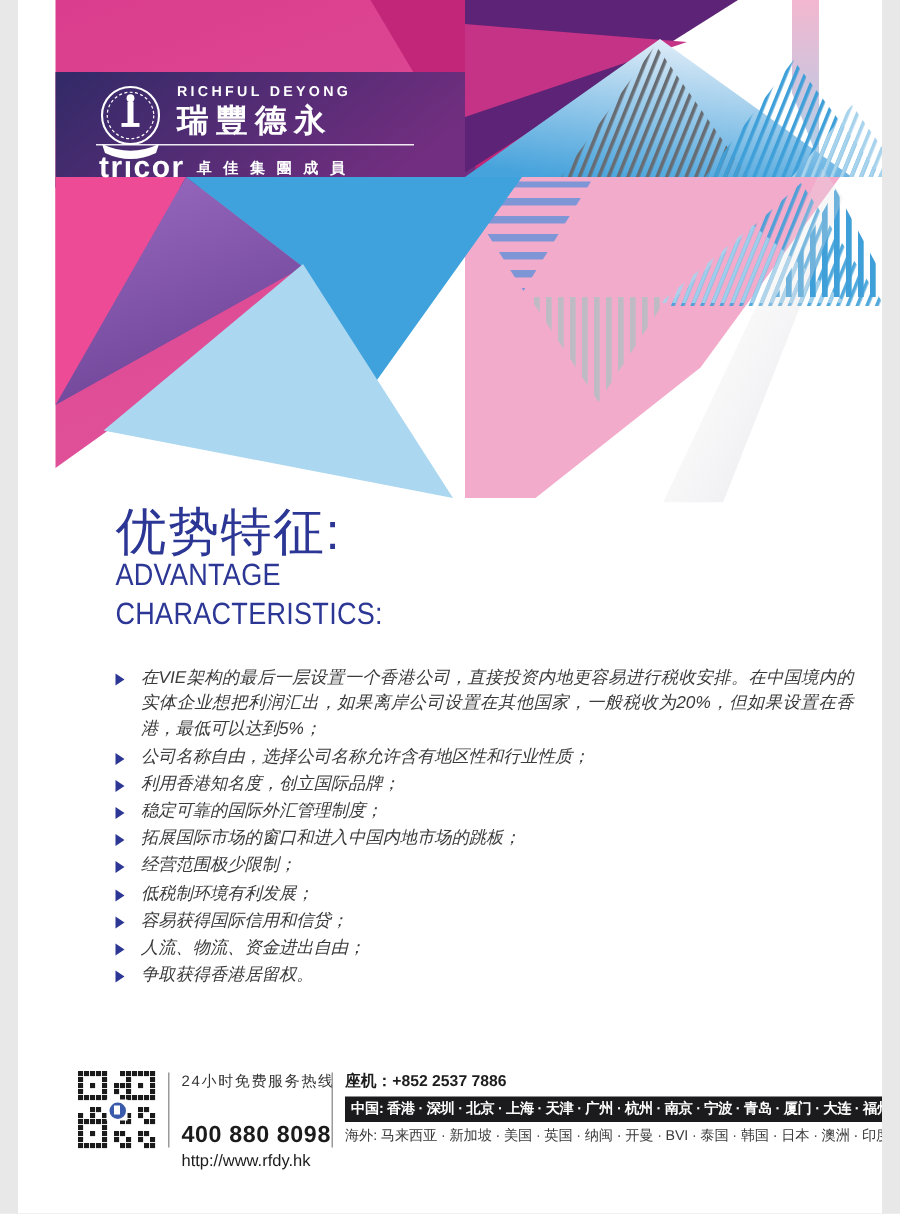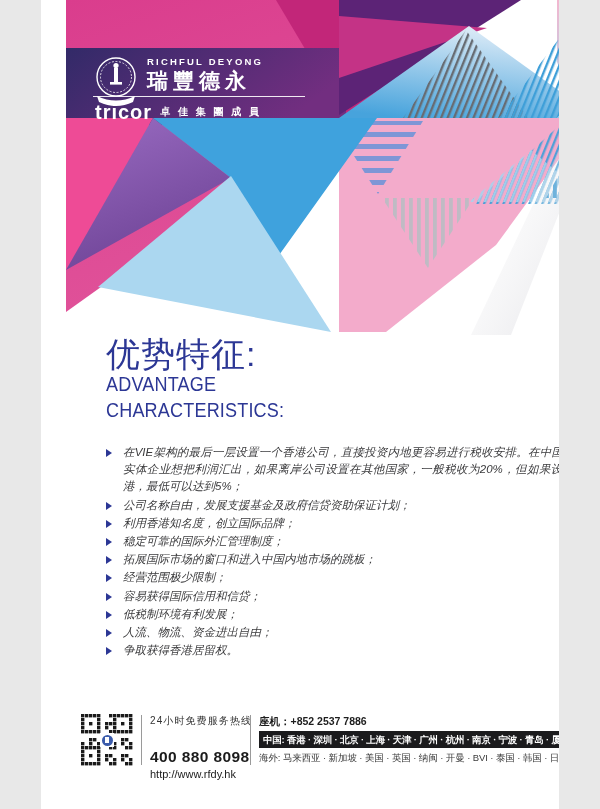--- a/index.html
+++ b/index.html
@@ -1,16 +1,16 @@
 <!DOCTYPE html>
 <html><head>
 <meta charset="utf-8">
 <style>
   html,body{margin:0;padding:0;background:#e8e8e8;}
-  .page{position:relative;width:518px;height:809px;background:#ffffff;margin:0 auto;
+  .page{position:relative;width:576px;height:809px;background:#ffffff;margin:0 auto;
         font-family:"Liberation Sans", sans-serif;overflow:hidden;}
   .hdr-svg{position:absolute;left:0;top:0;width:600px;height:335px;display:block;}
 
   
   .logo{position:absolute;left:52px;top:52px;width:235px;height:70px;color:#fff;}
   .emblem{position:absolute;left:0;top:0;width:46px;height:62px;}
   .logo-text{position:absolute;left:54px;top:4px;}
   .brand-en{font-size:9.5px;font-weight:bold;letter-spacing:2.2px;line-height:11px;}
   .brand-zh{font-size:21px;font-weight:bold;letter-spacing:5px;line-height:26px;margin-top:1px;}
   .logo-rule{position:absolute;left:0px;top:44px;width:212px;height:1px;background:rgba(255,255,255,.9);}
@@ -155,21 +155,21 @@
   <div class="head-en"><span>ADVANTAGE</span><br><span>CHARACTERISTICS:</span></div>
 
   <ul class="adv-list">
     <li>
       <span class="bullet-tri"></span>
       <span>在VIE架构的最后一层设置一个香港公司，直接投资内地更容易进行税收安排。在中国境内的实体企业想把利润汇出，如果离岸公司设置在其他国家，一般税收为20%，但如果设置在香港，最低可以达到5%；</span>
     </li>
 
     <li>
       <span class="bullet-tri"></span>
-      <span>公司名称自由，发展支援基金及政府信贷资助保证计划；</span>
+      <span>公司名称自由，选择公司名称允许含有地区性和行业性质；</span>
     </li>
 
     <li>
       <span class="bullet-tri"></span>
       <span>利用香港知名度，创立国际品牌；</span>
     </li>
 
     <li>
       <span class="bullet-tri"></span>
       <span>稳定可靠的国际外汇管理制度；</span>
@@ -181,26 +181,26 @@
     </li>
 
 
     <li>
       <span class="bullet-tri"></span>
       <span>经营范围极少限制；</span>
     </li>
 
     <li>
       <span class="bullet-tri"></span>
+      <span>低税制环境有利发展；</span>
+    </li>
+
+    <li>
+      <span class="bullet-tri"></span>
       <span>容易获得国际信用和信贷；</span>
-    </li>
-
-    <li>
-      <span class="bullet-tri"></span>
-      <span>低税制环境有利发展；</span>
     </li>
 
     <li>
       <span class="bullet-tri"></span>
       <span>人流、物流、资金进出自由；</span>
     </li>
 
     <li>
       <span class="bullet-tri"></span>
       <span>争取获得香港居留权。</span>

